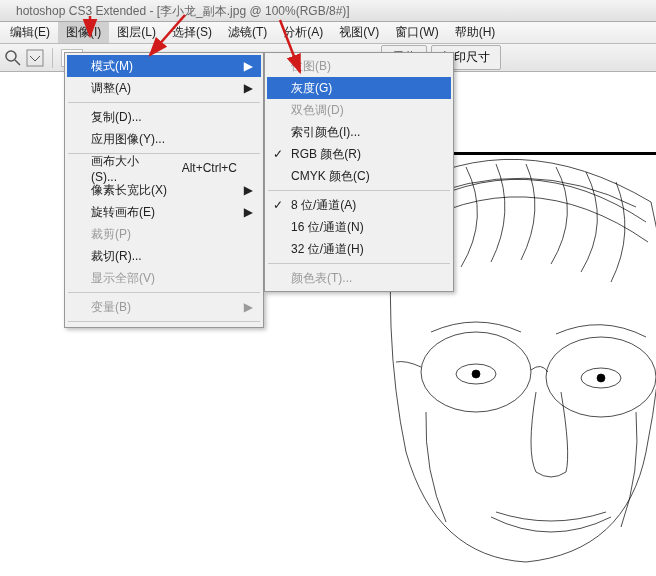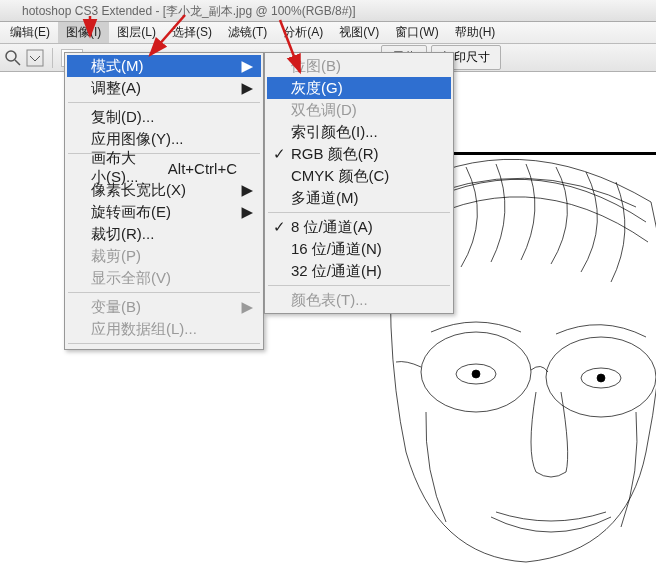--- a/index.html
+++ b/index.html
@@ -1,35 +1,35 @@
 <!DOCTYPE html>
 <html><head>
 <meta charset="utf-8">
 <style>
   * { margin: 0; padding: 0; box-sizing: border-box; }
   body { font-family: "Microsoft YaHei", "SimSun", sans-serif; font-size: 12px; background: #e8e8e8; width: 656px; height: 576px; overflow: hidden; position: relative; }
   
-  .titlebar { background: linear-gradient(to bottom, #f4f4f4, #e0e0e0); height: 22px; padding: 3px 22px; border-bottom: 1px solid #aaa; color: #666; font-size: 12px; }
+  .titlebar { background: linear-gradient(to bottom, #f4f4f4, #e0e0e0); height: 22px; padding: 3px 16px; border-bottom: 1px solid #aaa; color: #666; font-size: 12px; }
   
   .menubar { background: linear-gradient(to bottom, #f8f8f8, #ececec); height: 22px; display: flex; align-items: flex-start; border-bottom: 1px solid #bbb; padding: 0 2px; }
   .menubar .item { padding: 2px 8px; color: #222; cursor: default; }
   .menubar .item.active { background: #d0d0d0; }
   
   .toolbar { background: linear-gradient(to bottom, #f4f4f4, #e4e4e4); height: 28px; display: flex; align-items: center; padding: 0 4px; border-bottom: 1px solid #b0b0b0; gap: 4px; }
   .toolicon { width: 18px; height: 18px; display: inline-block; }
   .toolbtn { border: 1px solid #b0b0b0; background: #f0f0f0; padding: 3px 10px; font-size: 12px; border-radius: 2px; cursor: default; }
   .toolbox { border: 1px solid #c0c0c0; width: 22px; height: 18px; background: #fff; }
   .sep { width: 1px; height: 20px; background: #c0c0c0; margin: 0 4px; }
 
   .dropdown {
     position: absolute;
     background: #f0f0f0;
     border: 1px solid #979797;
     box-shadow: 2px 2px 4px rgba(0,0,0,0.25);
-    font-size: 15px;
+    font-size: 12px;
     min-width: 190px;
     padding: 2px;
   }
   .dropdown .row {
     display: flex; align-items: center; height: 22px;
     padding: 0 24px 0 24px; position: relative; color: #222;
   }
   .dropdown .row.highlight { background: #2f6fd0; color: #fff; }
   .dropdown .row.disabled { color: #9a9a9a; }
   .dropdown .row .shortcut { margin-left: auto; padding-left: 20px; color: inherit; }
@@ -146,37 +146,34 @@
     <span class="shortcut">Alt+Ctrl+C</span>
   </div>
   <div class="row">
     <span>像素长宽比(X)</span>
     <span class="arrow">▶</span>
   </div>
   <div class="row">
     <span>旋转画布(E)</span>
     <span class="arrow">▶</span>
   </div>
+  <div class="row disabled">
+      <span>裁剪(P)</span>
+    </div>
   <div class="row">
       <span>裁切(R)...</span>
     </div>
   <div class="row disabled">
-      <span>裁剪(P)</span>
-    </div>
-  <div class="row disabled">
       <span>显示全部(V)</span>
     </div>
   <hr>
   <div class="row disabled">
     <span>变量(B)</span>
     <span class="arrow">▶</span>
   </div>
-  <div class="row disabled">
-      <span>应用数据组(L)...</span>
-    </div>
   <hr>
 </div>
 
 <div class="dropdown" style="left:264px; top:52px; width:140px;">
   <div class="row disabled">
       <span>位图(B)</span>
     </div>
   <div class="row highlight">
       <span>灰度(G)</span>
     </div>
@@ -185,23 +182,20 @@
     </div>
   <div class="row">
       <span>索引颜色(I)...</span>
     </div>
   <div class="row">
     <span class="check">✓</span>
     <span>RGB 颜色(R)</span>
   </div>
   <div class="row">
       <span>CMYK 颜色(C)</span>
-    </div>
-  <div class="row">
-      <span>多通道(M)</span>
     </div>
   <hr>
   <div class="row">
     <span class="check">✓</span>
     <span>8 位/通道(A)</span>
   </div>
   <div class="row">
       <span>16 位/通道(N)</span>
     </div>
   <div class="row">

